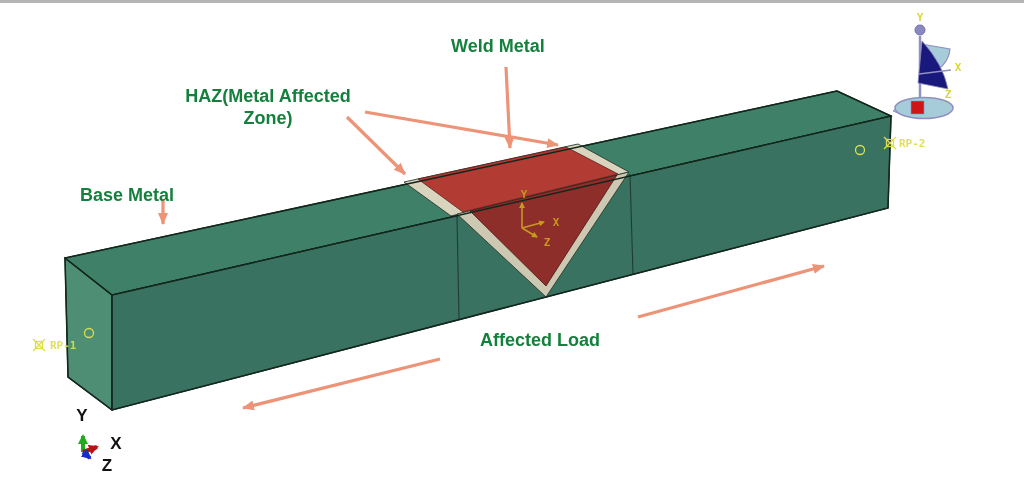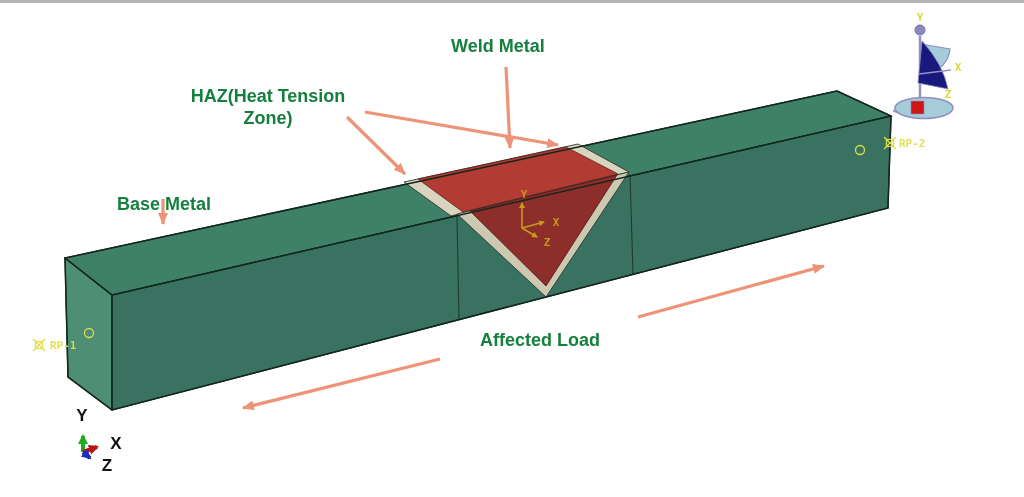--- a/index.html
+++ b/index.html
@@ -116,20 +116,20 @@
       <line x1="83" y1="452" x2="90" y2="458" stroke="#1b2ec4" stroke-width="4" marker-end="url(#arrowBlue)"></line>
       <text x="82" y="421" text-anchor="middle" class="view-triad-label">Y</text>
       <text x="116" y="449" text-anchor="middle" class="view-triad-label">X</text>
       <text x="107" y="471" text-anchor="middle" class="view-triad-label">Z</text>
     </g>
   </svg>
 
   <div class="anno" style="left:451px; top:35px;">Weld Metal</div>
 
   <div class="anno center" style="left:178px; top:85px; width:180px;">
-    <div>HAZ(Heat Tension</div>
+    <div>HAZ(Metal Affected</div>
     <div>Zone)</div>
   </div>
 
-  <div class="anno" style="left:80px; top:193px;margin-left:37px;">Base Metal</div>
+  <div class="anno" style="left:80px; top:184px;">Base Metal</div>
 
   <div class="anno" style="left:480px; top:329px;">Affected Load</div>
 </div>
 
 </body></html>

